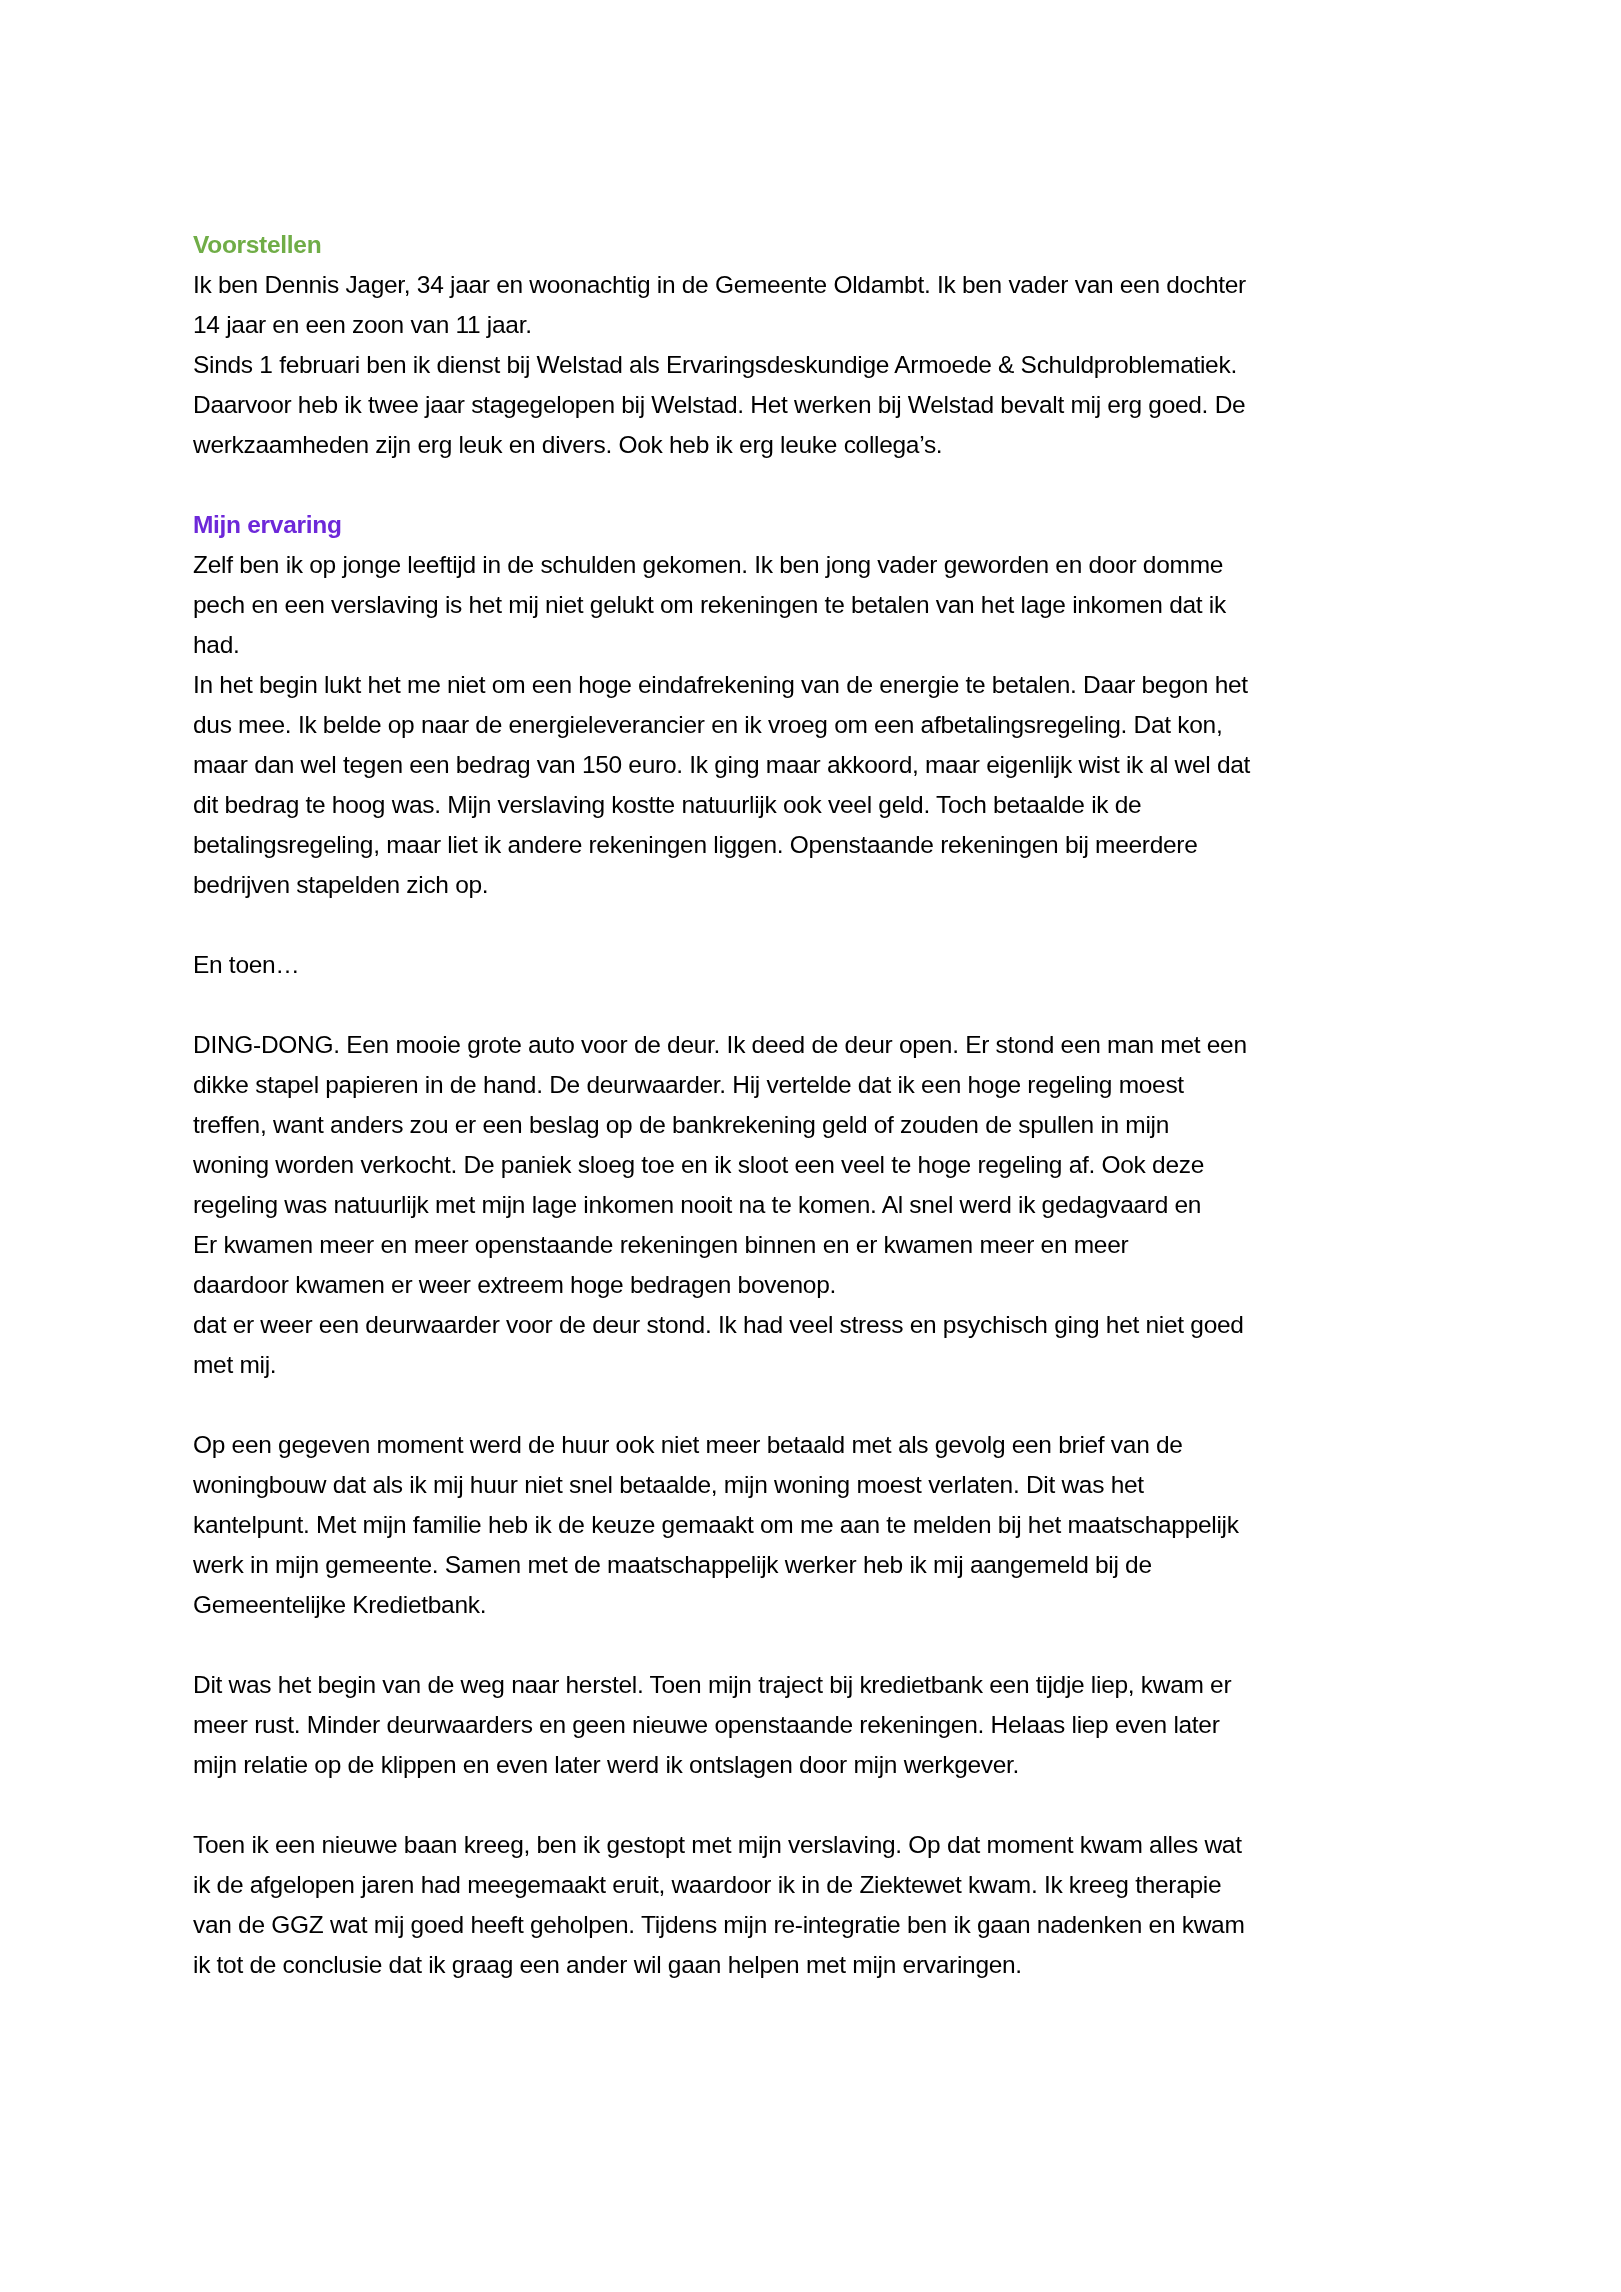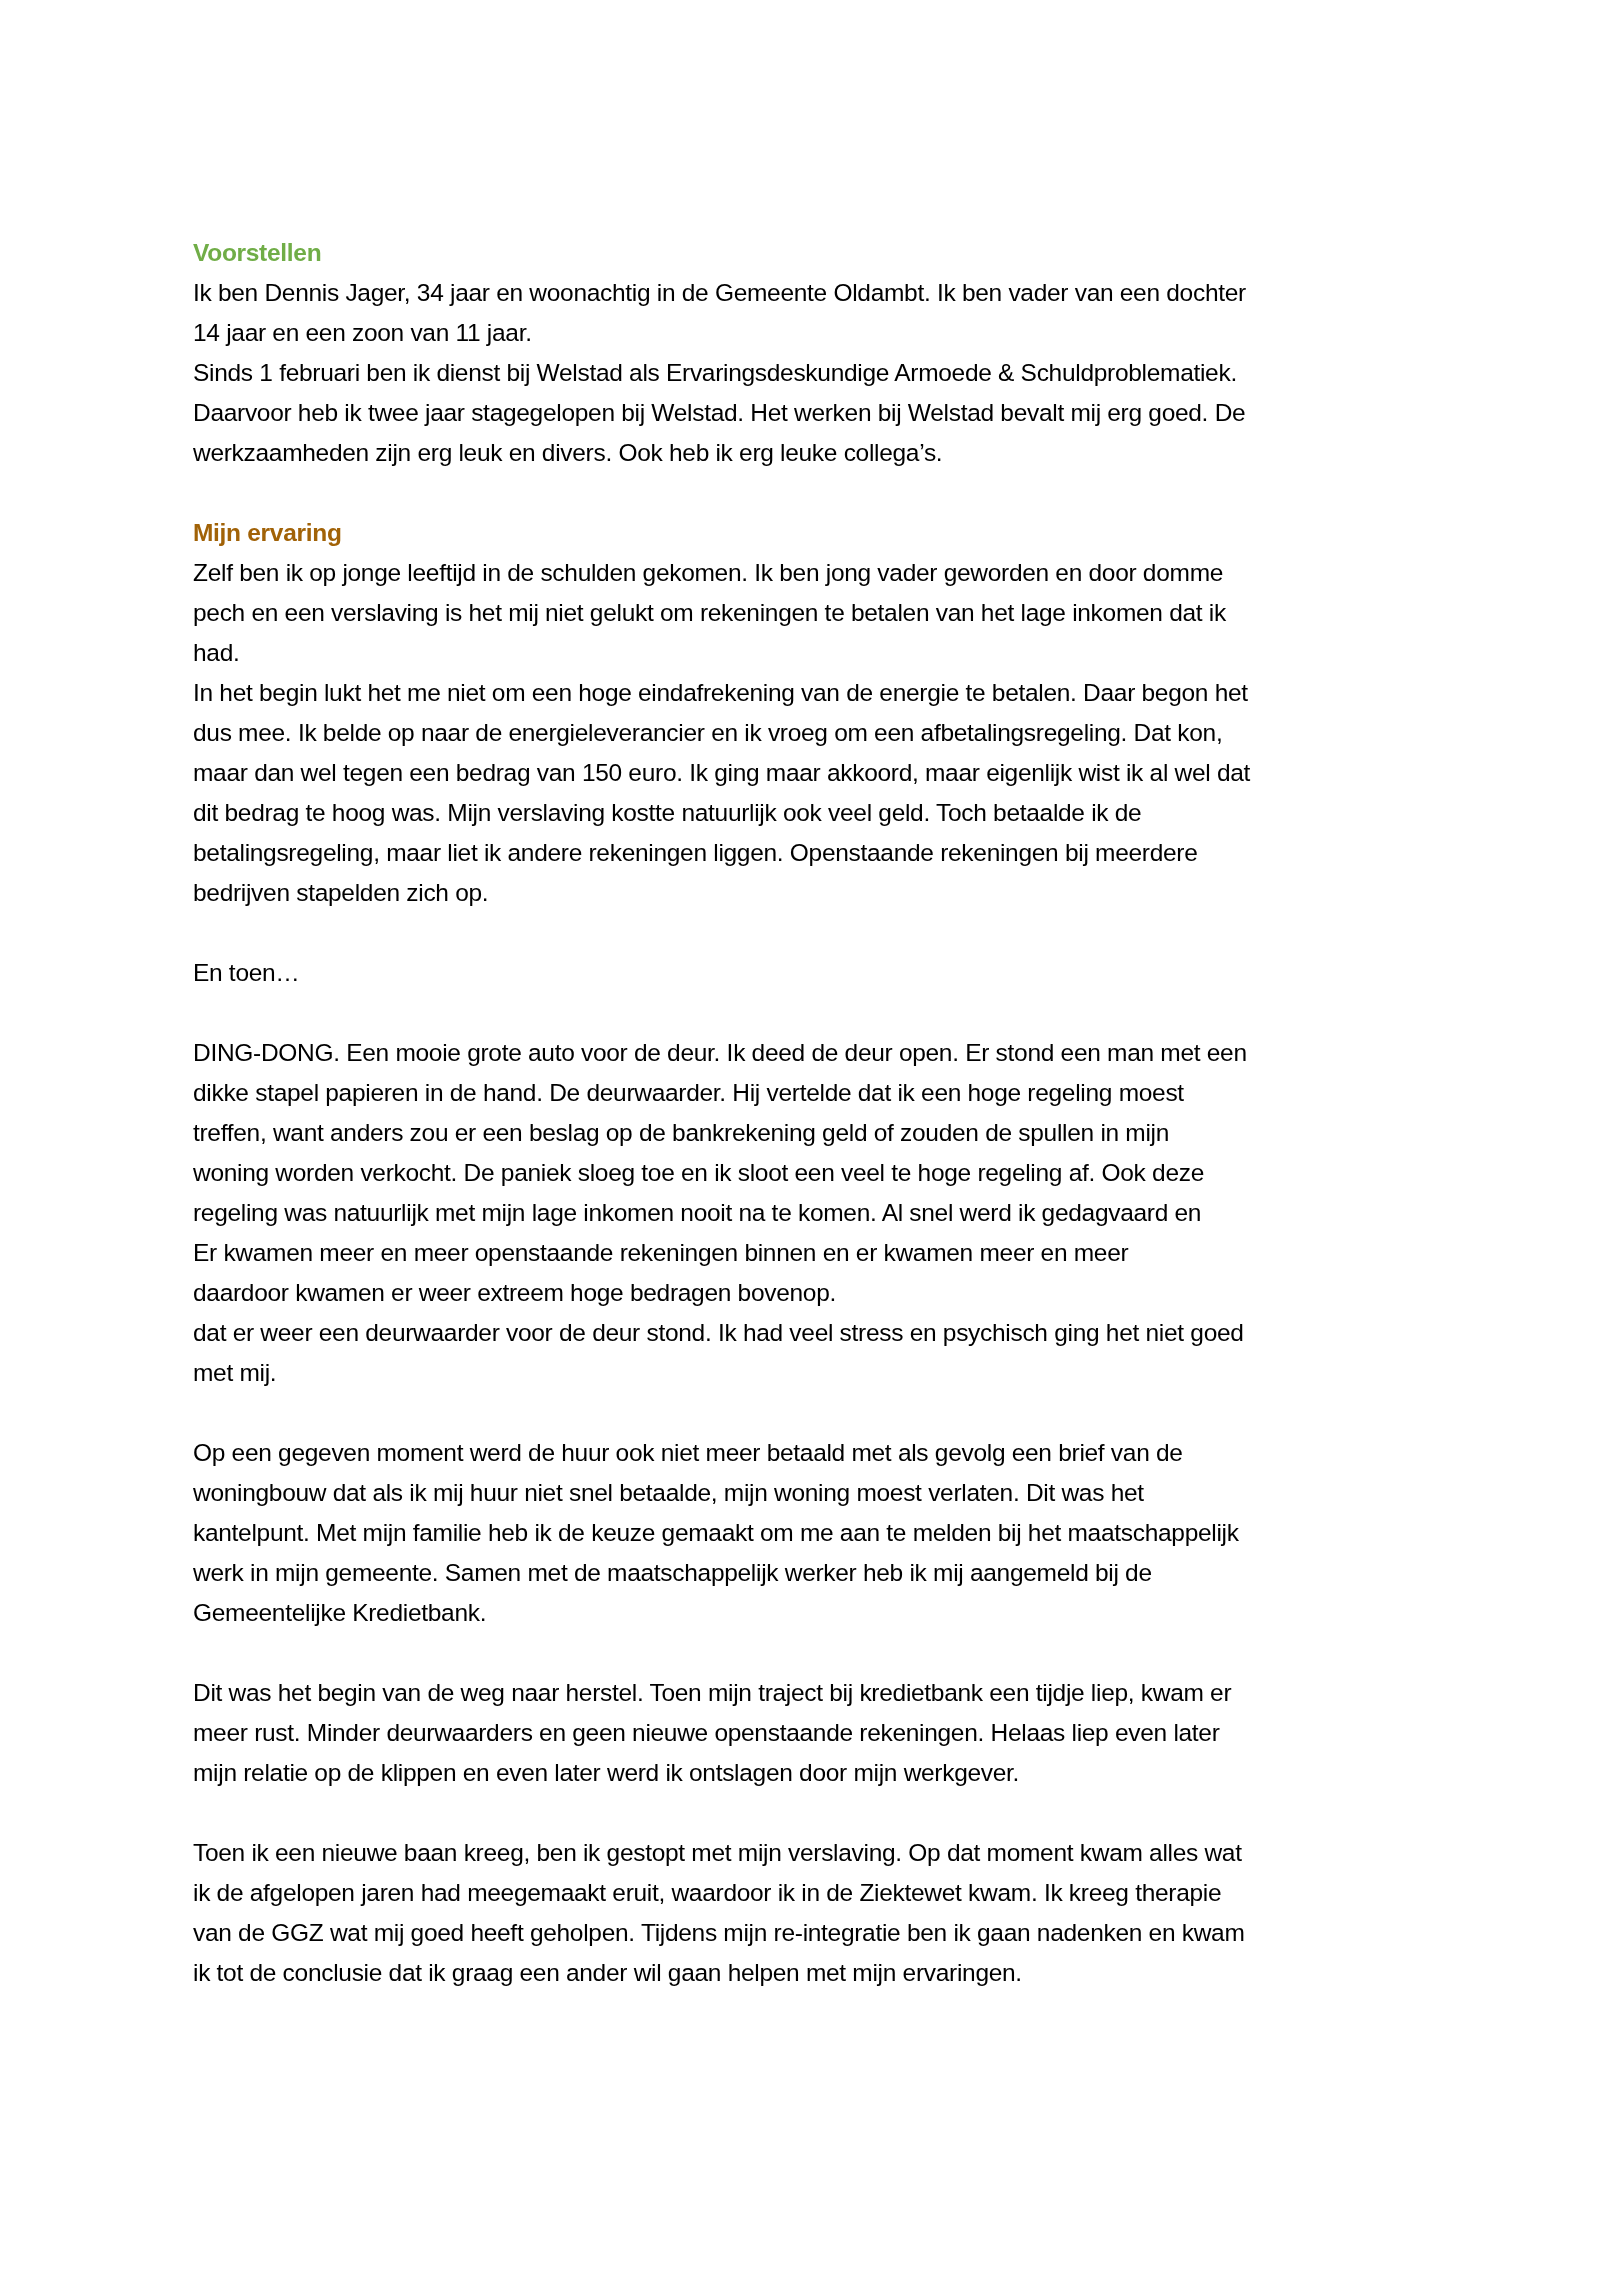--- a/index.html
+++ b/index.html
@@ -9,21 +9,21 @@
     }
     body {
       width: 1621px;
       height: 2293px;
       position: relative;
       overflow: hidden;
     }
     .page {
       position: absolute;
       left: 193px;
-      top: 233px;
+      top: 225px;
       width: 1255px;
       font-family: "Liberation Sans", sans-serif;
       font-size: 24.5px;
       line-height: 40px;
       color: #000000;
       letter-spacing: -0.3px;
     }
     .heading {
       color: #70ad47;
       font-weight: bold;
@@ -56,21 +56,21 @@
       <span class="line">14 jaar en een zoon van 11 jaar.</span>
       <span class="line">Sinds 1 februari ben ik dienst bij Welstad als Ervaringsdeskundige Armoede &amp; Schuldproblematiek.</span>
       <span class="line">Daarvoor heb ik twee jaar stagegelopen bij Welstad. Het werken bij Welstad bevalt mij erg goed. De</span>
       <span class="line">werkzaamheden zijn erg leuk en divers. Ook heb ik erg leuke collega’s.</span>
     </div>
   </div>
 
   <span class="blank"></span>
 
   <div class="section">
-    <span class="heading" style="color: #a16207;">Mijn ervaring</span>
+    <span class="heading" style="color: #6d28d9;">Mijn ervaring</span>
 
     <div>
       <span class="line">Zelf ben ik op jonge leeftijd in de schulden gekomen. Ik ben jong vader geworden en door domme</span>
       <span class="line">pech en een verslaving is het mij niet gelukt om rekeningen te betalen van het lage inkomen dat ik</span>
       <span class="line">had.</span>
       <span class="line">In het begin lukt het me niet om een hoge eindafrekening van de energie te betalen. Daar begon het</span>
       <span class="line">dus mee. Ik belde op naar de energieleverancier en ik vroeg om een afbetalingsregeling. Dat kon,</span>
       <span class="line">maar dan wel tegen een bedrag van 150 euro. Ik ging maar akkoord, maar eigenlijk wist ik al wel dat</span>
       <span class="line">dit bedrag te hoog was. Mijn verslaving kostte natuurlijk ook veel geld. Toch betaalde ik de</span>
       <span class="line">betalingsregeling, maar liet ik andere rekeningen liggen. Openstaande rekeningen bij meerdere</span>

